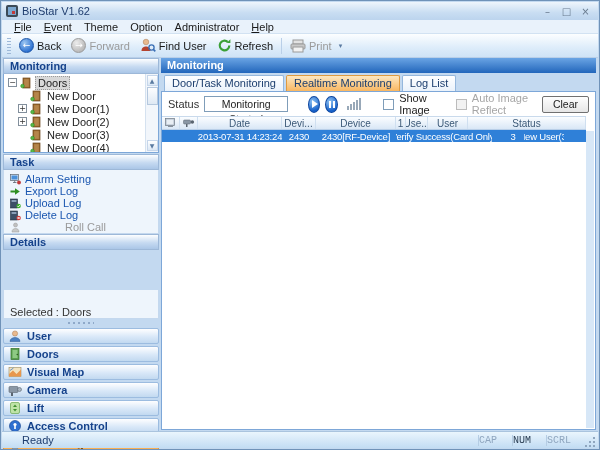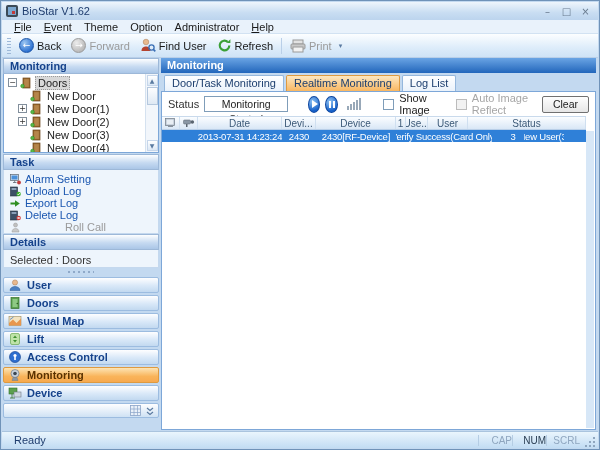--- a/index.html
+++ b/index.html
@@ -46,21 +46,21 @@
   .vsb{position:absolute;top:0;right:0;bottom:0;width:13px;background:#f2f6fb;border-left:1px solid #d5e2f0;
     display:flex;flex-direction:column;align-items:center;font-size:6px;color:#5a7aa0;font-family:"DejaVu Sans",sans-serif;}
   .vsb .arr{height:11px;width:11px;margin:1px 0;border:1px solid #c6d6ea;background:linear-gradient(#fff,#dce8f5);
     display:flex;align-items:center;justify-content:center;}
   .vsb .thumb{width:11px;height:18px;border:1px solid #b5c8de;background:linear-gradient(#fdfdfe,#dfe9f4);}
   .vsb .track{flex:1;}
   .side-body{background:#eef5fc;border:1px solid #c4d8ee;border-top:none;}
   .tasklist{flex:0 0 62px;padding:3px 0 0 6px;}
   .titem{height:12px;display:flex;align-items:center;gap:4px;color:#1a56b0;white-space:nowrap;}
   .titem.disabled{color:#9a9a9a;gap:44px;}
-  .details-body{flex:0 0 18px;padding:4px 0 0 6px;color:#333;}
+  .details-body{flex:0 0 18px;padding:16px 0 0 6px;color:#333;margin-top:40px;}
   .splitter{flex:0 0 7px;display:flex;align-items:center;justify-content:center;}
   .splitter .dots{width:26px;height:2px;background:repeating-linear-gradient(90deg,#8fa9c9 0 2px,transparent 2px 5px);}
   .navbtn{flex:0 0 16px;margin-top:2px;display:flex;align-items:center;gap:5px;padding-left:4px;
     border:1px solid #9cbce0;border-radius:2px;color:#15428b;font-weight:bold;
     background:linear-gradient(#fefeff,#d9e8f8 55%,#c2d9f0);}
   .navbtn.active{background:linear-gradient(#fde4b4,#f9b45a 60%,#f7a94f);border-color:#de9a40;color:#5a3200;}
   .bstrip{flex:0 0 15px;margin-top:2px;border:1px solid #9cbce0;border-radius:2px;
     background:linear-gradient(#fefeff,#cfe2f4);display:flex;align-items:center;justify-content:flex-end;gap:5px;padding-right:4px;}
   
   .main{position:absolute;top:57px;left:160px;right:3px;bottom:19px;display:flex;flex-direction:column;}
@@ -97,22 +97,22 @@
   .cell{display:flex;align-items:center;justify-content:center;overflow:hidden;white-space:nowrap;height:100%;text-align:right;}
   .tbl-header .cell{border-right:1px solid #cfdff0;}
   .c-ic{width:18px;}.c-date{width:84px;}.c-did{width:34px;}.c-dev{width:80px;}
   .c-evt{width:96px;}.c-n1{width:10px;}.c-uid{width:22px;}.c-usr{width:40px;}.c-st{flex:1;}
   .scrollstrip{position:absolute;top:39px;right:1px;bottom:1px;width:8px;background:#d7e7f7;}
   .tblank{flex:1;background:#fff;}
   
   .statusbar{position:absolute;left:1px;right:1px;bottom:1px;height:17px;
     background:linear-gradient(#eaf5fd,#c2dcf3);border-top:1px solid #aac4de;
     display:flex;align-items:center;color:#1f3d6e;}
-  .statusbar .ready{padding-left:12px;flex:1;}
-  .ind{width:34px;text-align:right;border-left:1px solid #b5cde4;color:#8fa6bf;font-size:10px;}
+  .statusbar .ready{padding-left:20px;flex:1;}
+  .ind{width:34px;text-align:left;border-left:1px solid #b5cde4;color:#8fa6bf;font-size:10px;font-family:Liberation Mono, monospace;}
   .ind.active{color:#2d4156;}
   .grip{width:12px;height:12px;margin:0 2px 0 4px;align-self:flex-end;}
   svg{display:block;}
 </style>
 </head>
 <body>
 
 <div id="window">
 
   <div class="titlebar">
@@ -271,36 +271,36 @@
               <rect x="1.5" y="1.5" width="6" height="4" fill="#4a90d9"></rect>
               <path d="M3 8.5h3.5M4.7 6.5v2" stroke="#5a6570" stroke-width="0.8"></path>
               <circle cx="9" cy="8.5" r="1.9" fill="#c23a3a"></circle>
             </svg>
           </span>
         <span>Alarm Setting</span>
       </div>
       <div class="titem">
         <span>
             <svg width="11" height="11">
+              <path d="M0.5 5.5h5" stroke="#2f8f22" stroke-width="2"></path>
+              <path d="M5 2.2L9.8 5.5 5 8.8z" fill="#2f8f22"></path>
+            </svg>
+          </span>
+        <span>Export Log</span>
+      </div>
+      <div class="titem">
+        <span>
+            <svg width="11" height="11">
               <rect x="0.5" y="1" width="7" height="9" fill="#3c4f66" stroke="#22303f" stroke-width="0.6"></rect>
               <rect x="1.6" y="2.2" width="4.8" height="1.6" fill="#9fb4cc"></rect>
               <circle cx="8.6" cy="8" r="2.2" fill="#3fae2f"></circle>
               <path d="M7.5 8l0.9 0.9 1.5-1.8" stroke="#fff" stroke-width="0.9" fill="none"></path>
             </svg>
           </span>
         <span>Upload Log</span>
-      </div>
-      <div class="titem">
-        <span>
-            <svg width="11" height="11">
-              <path d="M0.5 5.5h5" stroke="#2f8f22" stroke-width="2"></path>
-              <path d="M5 2.2L9.8 5.5 5 8.8z" fill="#2f8f22"></path>
-            </svg>
-          </span>
-        <span>Export Log</span>
       </div>
       <div class="titem">
         <span>
             <svg width="11" height="11">
               <rect x="0.5" y="1" width="7" height="9" fill="#3c4f66" stroke="#22303f" stroke-width="0.6"></rect>
               <rect x="1.6" y="2.2" width="4.8" height="1.6" fill="#9fb4cc"></rect>
               <circle cx="8.6" cy="8" r="2.2" fill="#d03a3a"></circle>
               <path d="M7.6 7l2 2M9.6 7l-2 2" stroke="#fff" stroke-width="0.9"></path>
             </svg>
           </span>
@@ -345,20 +345,30 @@
     </div>
     <div class="navbtn">
       <span>
           <svg width="14" height="14">
             <rect x="1" y="2.5" width="12" height="9" fill="#f2e3c0" stroke="#9a8a60" stroke-width="0.6"></rect>
             <path d="M1 9l4-3.5 3.5 3.5L13 4.5v7H1z" fill="#e8974d"></path>
             <path d="M2 5.5l3.5-2.5" stroke="#4a7fc1" stroke-width="0.8"></path>
           </svg>
         </span>
       <span>Visual Map</span>
+    </div>
+    <div class="navbtn">
+      <span>
+          <svg width="14" height="14">
+            <rect x="1" y="3.5" width="9" height="6" rx="1" fill="#8a97a5" stroke="#5a6570" stroke-width="0.6"></rect>
+            <circle cx="11.5" cy="6.5" r="2" fill="#aab6c2" stroke="#5a6570" stroke-width="0.6"></circle>
+            <rect x="3" y="9.5" width="2" height="3.5" fill="#5a6570"></rect>
+          </svg>
+        </span>
+      <span>Camera</span>
     </div>
     <div class="navbtn">
       <span>
           <svg width="14" height="14">
             <rect x="2.5" y="1.5" width="9" height="11" rx="1.5" fill="#bfe3a8" stroke="#6aa84f" stroke-width="0.7"></rect>
             <path d="M5 6l2-2.5L9 6z" fill="#3f8f2f"></path>
             <path d="M5 8l2 2.5L9 8z" fill="#3f8f2f"></path>
           </svg>
         </span>
       <span>Lift</span>

